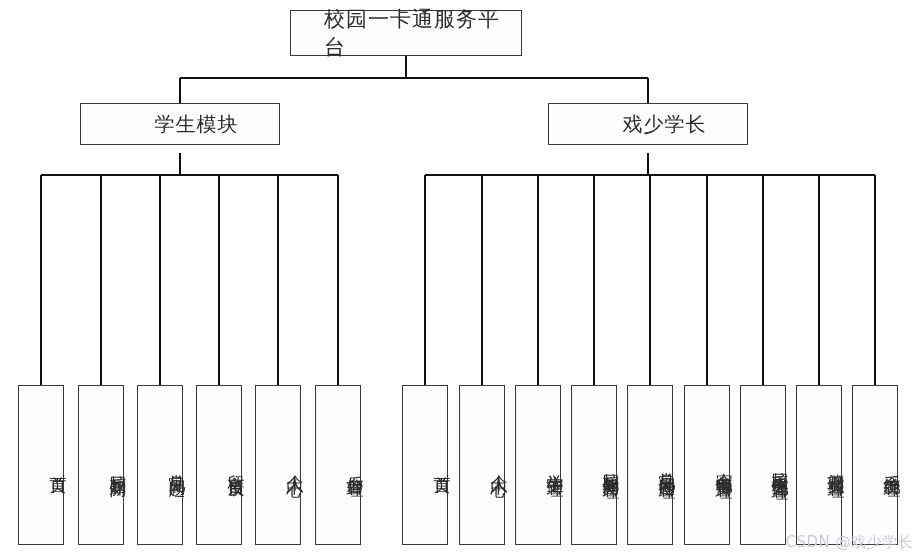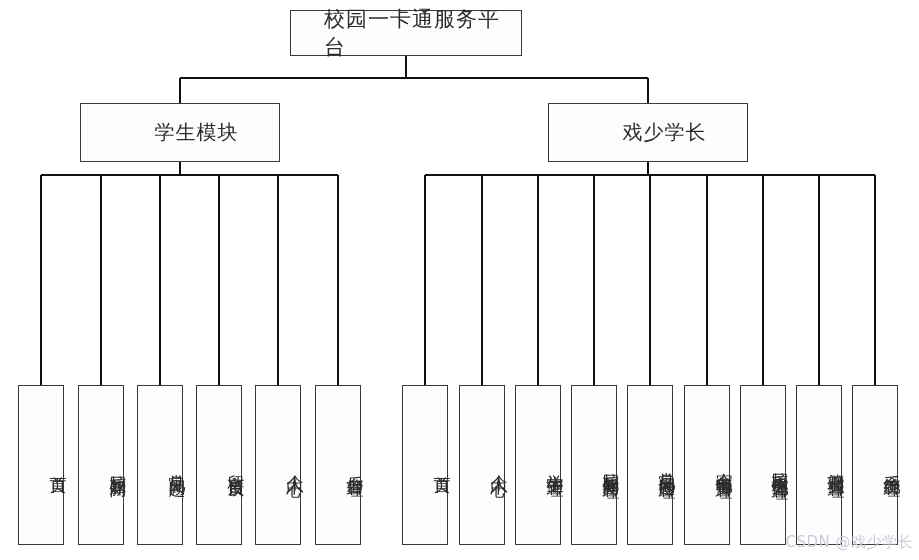--- a/index.html
+++ b/index.html
@@ -40,21 +40,21 @@
     left: 290px;
     top: 10px;
     width: 232px;
     height: 46px;
     font-size: 21px;
     letter-spacing: 1px;
   }
   .node.module {
     top: 103px;
     width: 200px;
-    height: 59px;
+    height: 42px;
     font-size: 20px;
     letter-spacing: 1px;
   }
   .node.module.student { left: 80px; }
   .node.module.manage  { left: 548px; }
 
   .node.leaf {
     top: 385px;
     height: 160px;
     width: 46px;

